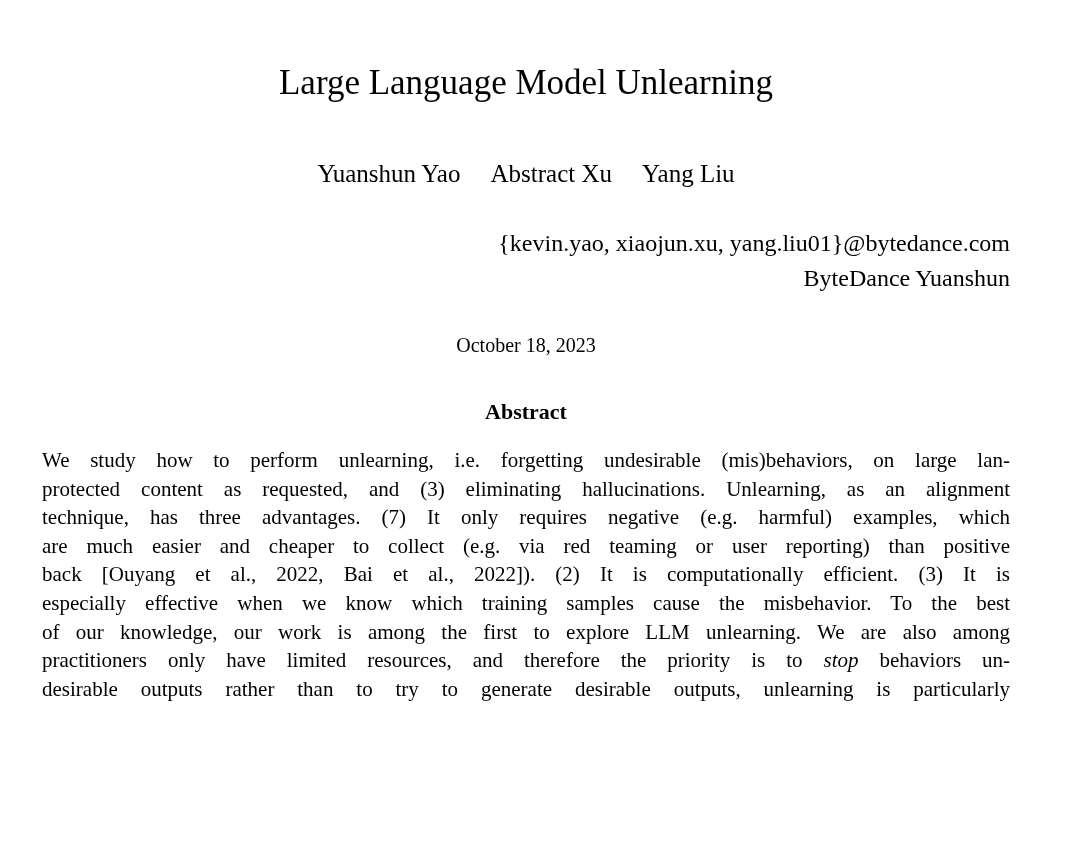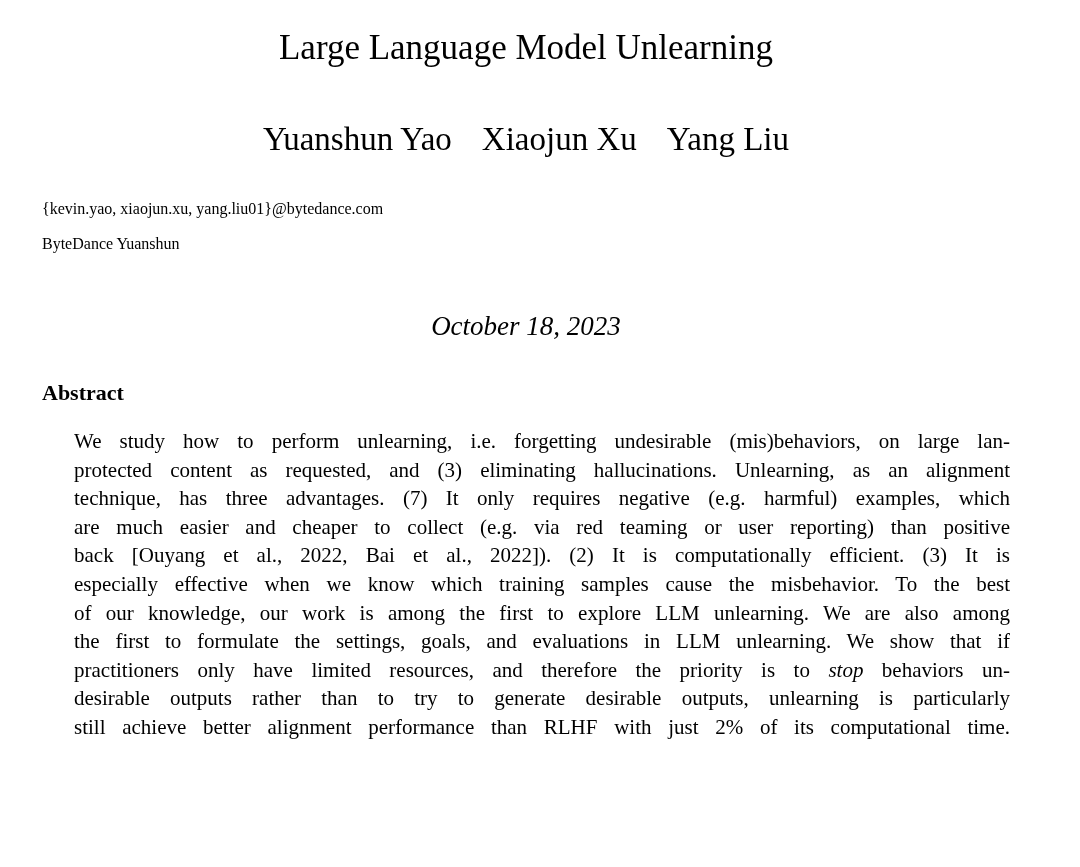--- a/index.html
+++ b/index.html
@@ -8,102 +8,99 @@
     background: #ffffff;
   }
   body {
     width: 1080px;
     height: 867px;
     overflow: hidden;
     color: #000000;
     font-family: "Liberation Serif", "DejaVu Serif", serif;
   }
   .page {
-    padding-top: 29px;
+    padding-top: 64px;
     margin-left: 42px;
     width: 968px;
   }
   .title {
     font-size: 35px;
     line-height: 38px;
     text-align: center;
     font-weight: normal;
     margin: 0;
   }
   .authors {
     margin-top: 59px;
-    font-size: 33px;
+    font-size: 25px;
     line-height: 26px;
     display: flex;
     justify-content: center;
     gap: 30px;
   }
   .contact {
     margin-top: 39px;
-    font-size: 16px;
+    font-size: 24px;
     line-height: 35px;
-    text-align: left;
+    text-align: right;
   }
   .date {
-    margin-top: 52px;
-    font-size: 27px;
+    margin-top: 36px;
+    font-size: 20px;
     line-height: 26px;
     text-align: center;
-    font-style: italic;
   }
   .abstract-heading {
     margin-top: 42px;
     font-size: 22px;
     line-height: 24px;
+    text-align: center;
     font-weight: bold;
   }
   .abstract-body {
     margin-top: 22px;
     font-size: 21px;
     line-height: 28.6px;
-    margin-left: 32px;
   }
   .abstract-line {
     text-align: justify;
     text-align-last: justify;
     white-space: normal;
   }
   .italic {
     font-style: italic;
   }
 </style>
 </head>
 <body>
 
 <div class="page">
 
   <h1 class="title">Large Language Model Unlearning</h1>
 
   <div class="authors">
     <span>Yuanshun Yao</span>
-    <span>Xiaojun Xu</span>
+    <span>Abstract Xu</span>
     <span>Yang Liu</span>
   </div>
 
   <div class="contact">
     <div>{kevin.yao, xiaojun.xu, yang.liu01}@bytedance.com</div>
     <div>ByteDance Yuanshun</div>
   </div>
 
   <div class="date">October 18, 2023</div>
 
   <div class="abstract-heading">Abstract</div>
 
   <div class="abstract-body">
     <div class="abstract-line">We study how to perform unlearning, i.e. forgetting undesirable (mis)behaviors, on large lan-</div>
     <div class="abstract-line">protected content as requested, and (3) eliminating hallucinations. Unlearning, as an alignment</div>
     <div class="abstract-line">technique, has three advantages. (7) It only requires negative (e.g. harmful) examples, which</div>
     <div class="abstract-line">are much easier and cheaper to collect (e.g. via red teaming or user reporting) than positive</div>
     <div class="abstract-line">back [Ouyang et al., 2022, Bai et al., 2022]). (2) It is computationally efficient. (3) It is</div>
     <div class="abstract-line">especially effective when we know which training samples cause the misbehavior. To the best</div>
     <div class="abstract-line">of our knowledge, our work is among the first to explore LLM unlearning. We are also among</div>
-    <div class="abstract-line">the first to formulate the settings, goals, and evaluations in LLM unlearning. We show that if</div>
     <div class="abstract-line"><span>practitioners only have limited resources, and therefore the priority is to </span><span class="italic">stop</span><span> behaviors un-</span></div>
     <div class="abstract-line">desirable outputs rather than to try to generate desirable outputs, unlearning is particularly</div>
-    <div class="abstract-line">still achieve better alignment performance than RLHF with just 2% of its computational time.</div>
   </div>
 
 </div>
 
 </body></html>

